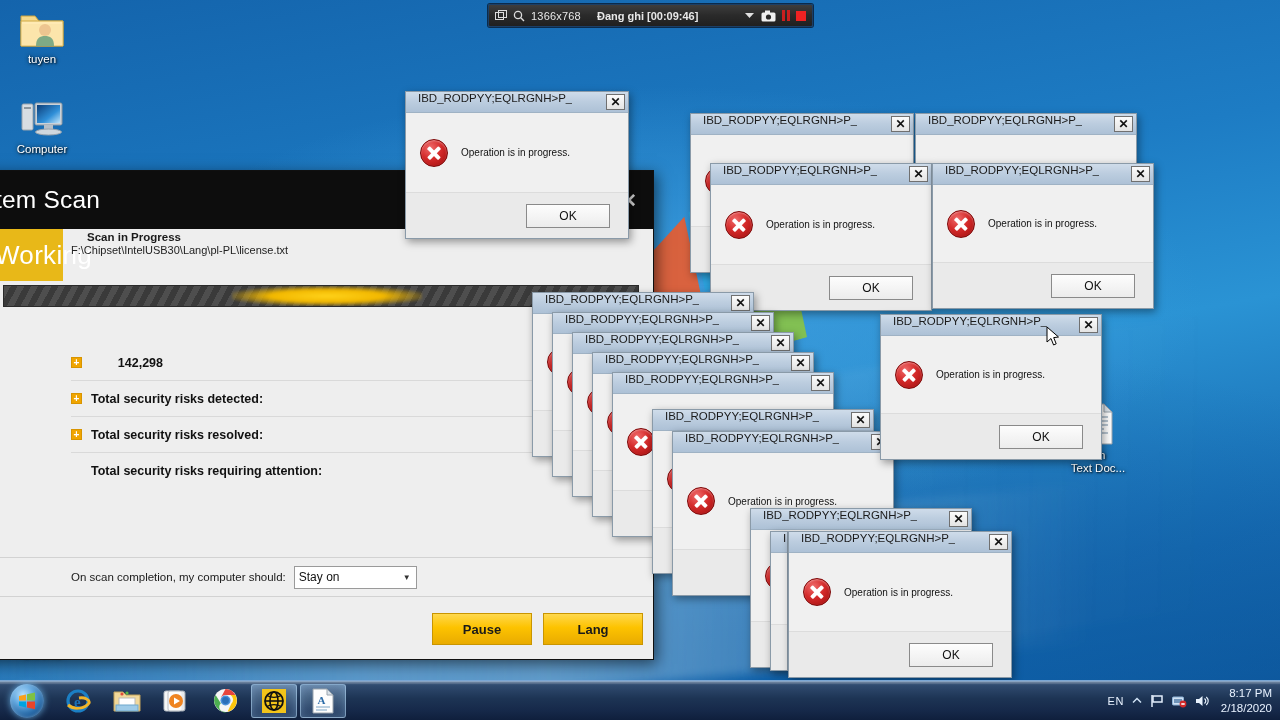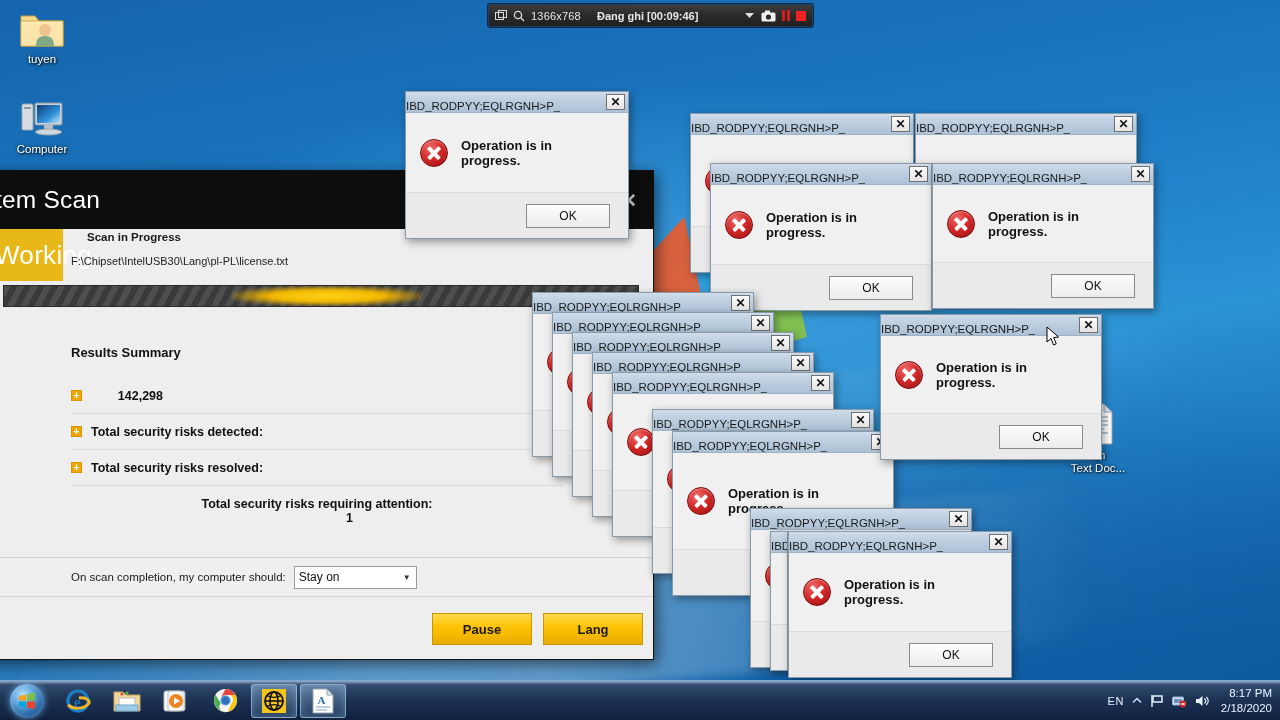--- a/index.html
+++ b/index.html
@@ -106,21 +106,21 @@
   }
   #norton .statusrow { display: flex; height: 52px; }
   #norton .working {
     width: 220px; background: #e8b818;
     color: #fff; font-size: 26px; font-weight: 300;
     display: flex; align-items: center; padding-left: 152px;
     letter-spacing: .3px;
   }
   #norton .scaninfo { flex: 1; padding: 2px 0 0 8px; }
   #norton .scaninfo .lbl { font-size: 11.5px; font-weight: 700; color: #1a1a1a; margin-left: 16px; }
-  #norton .scaninfo .path { font-size: 11px; color: #222; margin-top: 12px; }
+  #norton .scaninfo .path { font-size: 11px; color: #222; margin-top: 1px; }
 
   #norton .pbar {
     margin: 4px 14px 0 160px;
     height: 22px;
     background:
       repeating-linear-gradient(118deg, #4e4e4e 0 6px, #3a3a3a 6px 12px);
     border: 1px solid #2a2a2a;
     position: relative; overflow: hidden;
   }
   #norton .pbar .glow {
@@ -134,21 +134,21 @@
     font-size: 13px; font-weight: 700; color: #111;
     margin: 0 0 18px 228px;
   }
   #norton .rows { margin-left: 228px; width: 492px; }
   #norton .row {
     display: flex; align-items: center;
     height: 36px;
     border-bottom: 1px solid #d9d9d9;
     font-size: 12.5px; font-weight: 700; color: #111;
   }
-  #norton .row:last-child { border-bottom: none; flex-direction: column; }
+  #norton .row:last-child { border-bottom: none; }
   #norton .row .plus {
     width: 11px; height: 11px; margin-right: 9px;
     background: #f0a500; color: #fff;
     font-size: 10px; line-height: 10px; text-align: center;
     font-weight: 700; flex: none;
     border: 1px solid #d89400;
   }
   #norton .row .plus.hidden { visibility: hidden; }
   #norton .row .rlabel { flex: 1; }
   #norton .row .rval { width: 72px; text-align: right; }
@@ -191,41 +191,41 @@
     background: #f0f0f0;
     border: 1px solid #8a9aa8;
     box-shadow: 2px 3px 8px rgba(0,0,0,.38);
     display: flex; flex-direction: column;
     font-size: 12px;
   }
   .dlg .tb {
     height: 21px; flex: none;
     background: linear-gradient(180deg, #cfdcea 0%, #bccddf 48%, #adc1d6 100%);
     border-bottom: 1px solid #9fb2c4;
-    display: flex; align-items: flex-end;
-    padding-left: 0;
+    display: flex; align-items: flex-start;
+    padding-left: 12px;
     font-size: 11.5px; color: #1b1b1b;
     position: relative;
   }
   .dlg .tb .tbtitle { white-space: nowrap; overflow: hidden; }
   .dlg .tb .xbtn {
     position: absolute; right: 3px; top: 2px;
     width: 19px; height: 16px;
     background: linear-gradient(180deg,#fbfbfb,#e4e4e4);
     border: 1px solid #707070;
     font-size: 12px; font-weight: 700; color: #111;
     line-height: 14px; text-align: center; cursor: pointer;
   }
   .dlg .content {
     flex: 1;
     background: #f0f0f0;
     display: flex; align-items: center;
     padding: 0 14px; gap: 13px;
   }
-  .dlg .msg { font-size: 13px; color: #111; font-weight: bold; }
+  .dlg .msg { font-size: 10px; color: #111; }
   .dlg .foot {
     flex: none; height: 46px;
     background: #eaeaea;
     border-top: 1px solid #dcdcdc;
     display: flex; align-items: center; justify-content: flex-end;
     padding-right: 18px;
   }
   .dlg .okbtn {
     width: 84px; height: 24px;
     background: linear-gradient(180deg,#fdfdfd,#ececec);
@@ -408,21 +408,20 @@
       <div class="lbl">Scan in Progress</div>
       <div class="path">F:\Chipset\IntelUSB30\Lang\pl-PL\license.txt</div>
     </div>
   </div>
 
   <div class="pbar">
     <div class="glow"></div>
   </div>
 
   <div class="body">
-    <div class="rs-title">Results Summary</div>
     <div class="rows">
       <div class="row">
         <span class="plus">+</span>
         <span class="rval">142,298</span>
       </div>
       <div class="row">
         <span class="plus">+</span>
         <span class="rlabel">Total security risks detected:</span>
         <span class="rval">1</span>
       </div>

